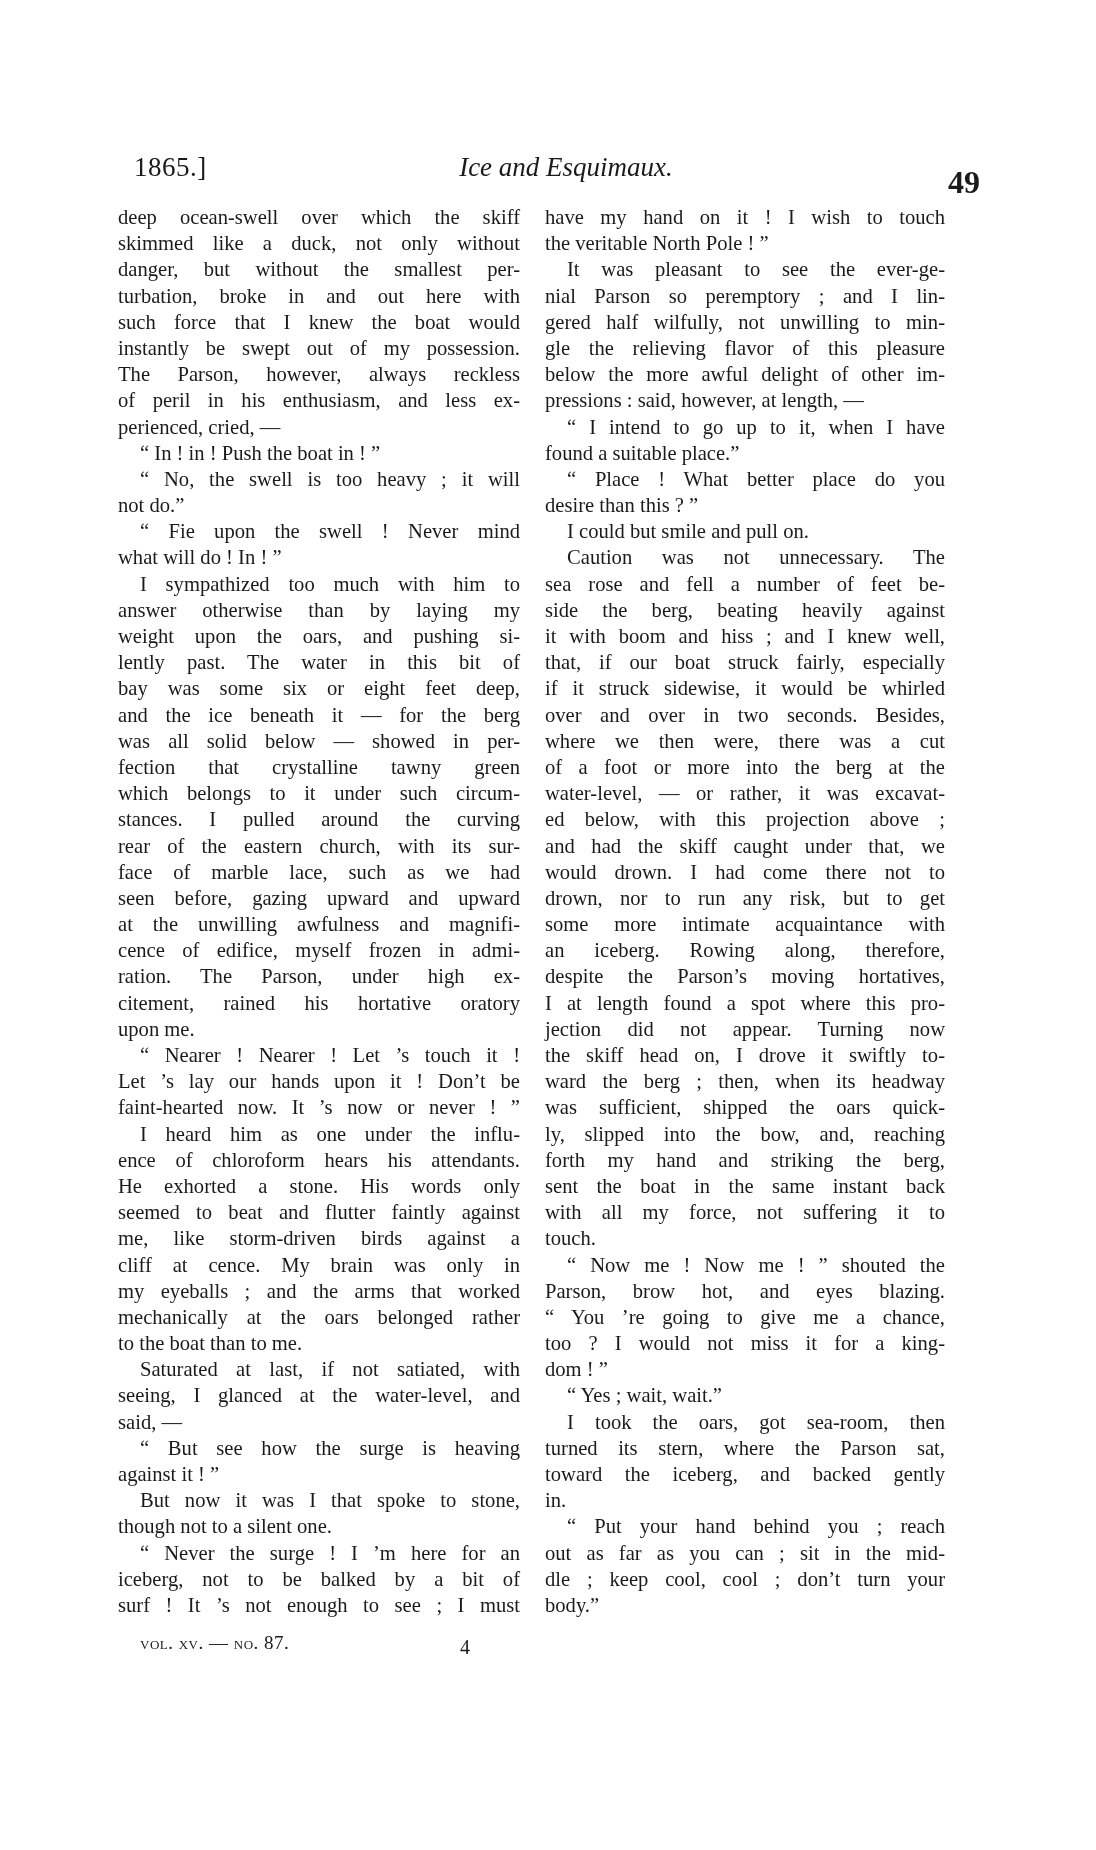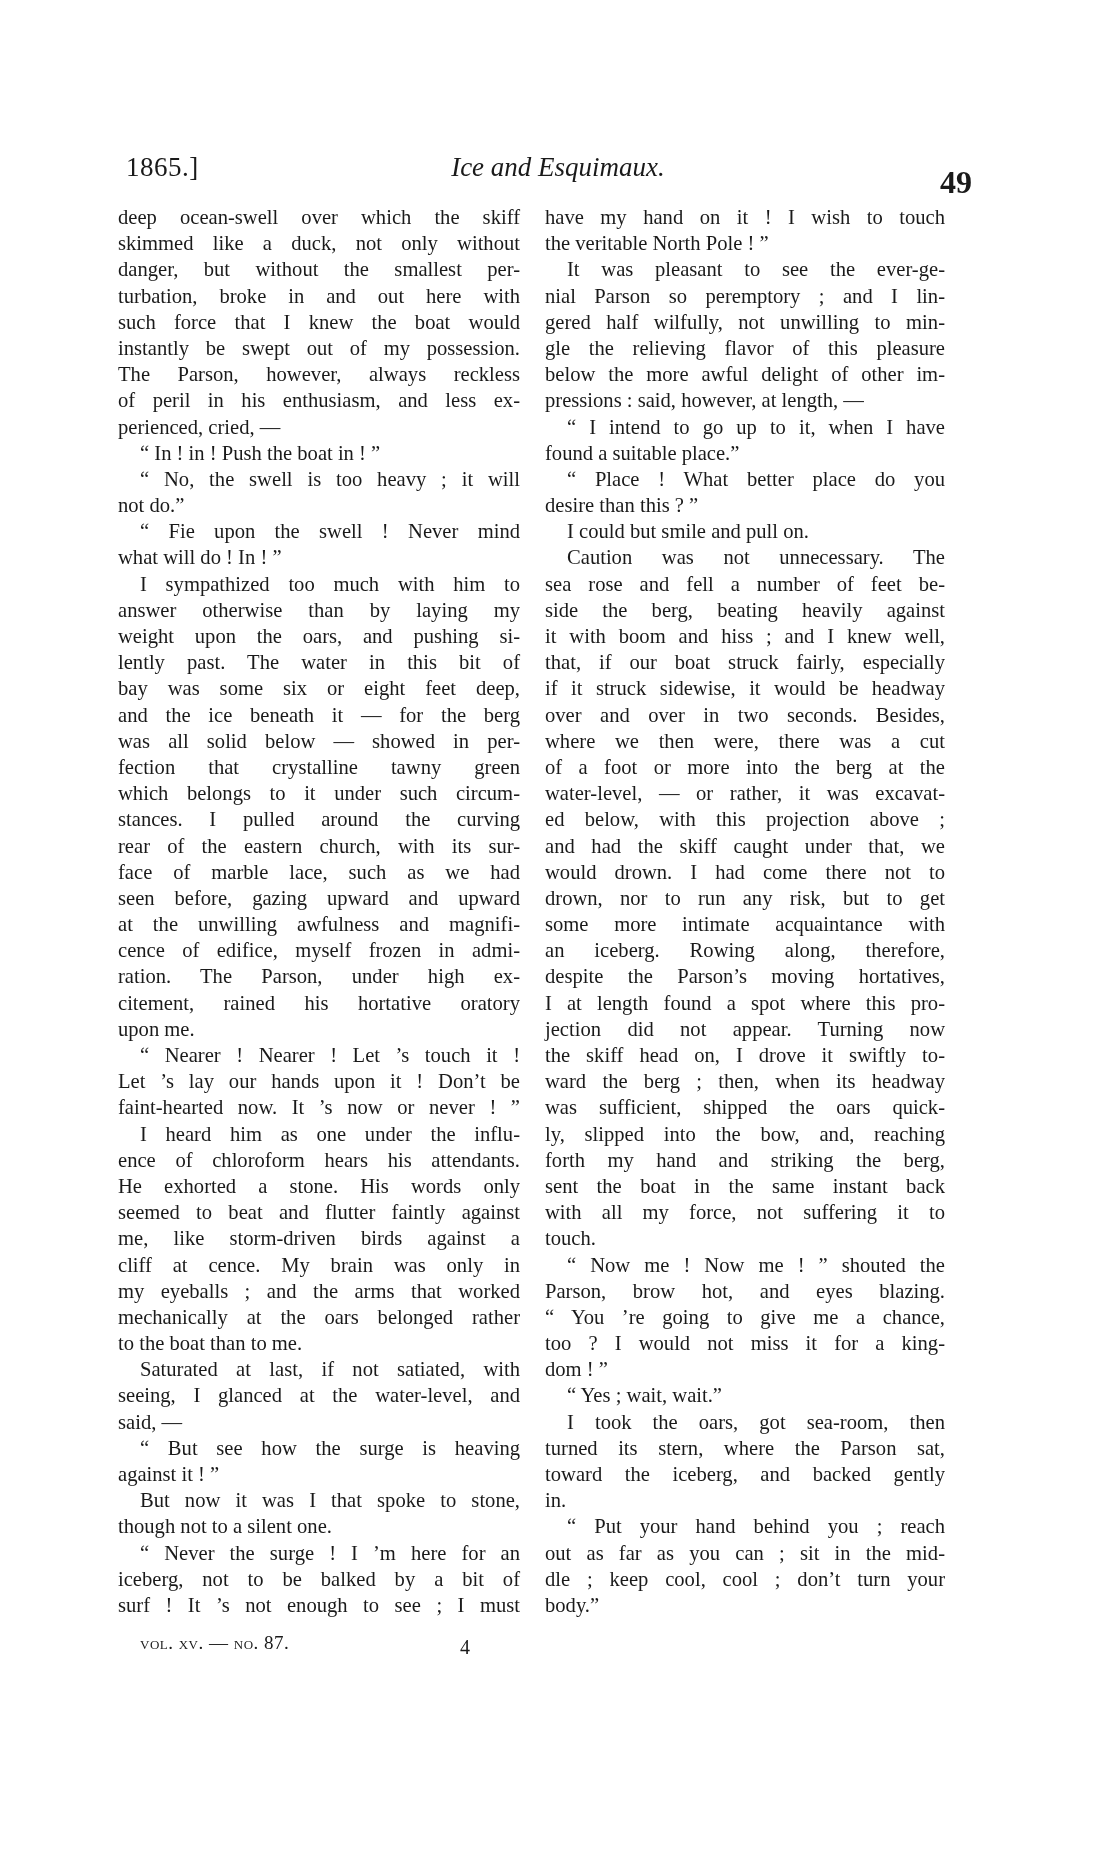--- a/index.html
+++ b/index.html
@@ -1,18 +1,18 @@
 <!DOCTYPE html>
 <html><head>
 <meta charset="utf-8">
 <style>
   html, body { margin: 0; padding: 0; background: #ffffff; }
   body { width: 1096px; height: 1850px; position: relative; overflow: hidden;
          font-family: "DejaVu Serif", "Liberation Serif", serif; color: #1a1a1a; }
-  .running-head { position: absolute; top: 150px; left: 0; width: 1048px; height: 50px; }
+  .running-head { position: absolute; top: 150px; left: 8px; width: 1048px; height: 50px; }
   .rh-year { position: absolute; left: 126px; top: 2px; font-size: 27px; font-family: "Liberation Serif", serif; letter-spacing: 0.5px; }
   .rh-title { position: absolute; left: 0; width: 1096px; text-align: center; top: 2px;
               font-size: 27px; font-style: italic; font-family: "Liberation Serif", serif; padding-left: 10px; }
   .rh-page { position: absolute; left: 912px; top: 14px; width: 60px; text-align: right; font-size: 32px; font-family: "Liberation Serif", serif; font-weight: bold; }
   .col { position: absolute; top: 204px; width: 402px; font-family: "Liberation Serif", serif;
          font-size: 20.6px; line-height: 26.2px; text-align: justify; }
   .col-left { left: 118px; }
   .col-right { left: 545px; width: 400px; }
   .line { display: block; white-space: nowrap; text-align-last: justify; height: 26.2px; }
   .line.last { text-align-last: left; }
@@ -98,21 +98,21 @@
     <span class="line indent">“ I intend to go up to it, when I have</span>
     <span class="line last">found a suitable place.”</span>
     <span class="line indent">“ Place !   What better place do you</span>
     <span class="line last">desire than this ? ”</span>
     <span class="line indent last">I could but smile and pull on.</span>
     <span class="line indent">Caution was not unnecessary.  The</span>
     <span class="line ">sea rose and fell a number of feet be-</span>
     <span class="line ">side the berg, beating heavily against</span>
     <span class="line ">it with boom and hiss ; and I knew well,</span>
     <span class="line ">that, if our boat struck fairly, especially</span>
-    <span class="line ">if it struck sidewise, it would be headway</span>
+    <span class="line ">if it struck sidewise, it would be whirled</span>
     <span class="line ">over and over in two seconds.   Besides,</span>
     <span class="line ">where we then were, there was a cut</span>
     <span class="line ">of a foot or more into the berg at the</span>
     <span class="line ">water-level, — or rather, it was excavat-</span>
     <span class="line ">ed below, with this projection above ;</span>
     <span class="line ">and had the skiff caught under that, we</span>
     <span class="line ">would drown.   I had come there not to</span>
     <span class="line ">drown, nor to run any risk, but to get</span>
     <span class="line ">some more intimate acquaintance with</span>
     <span class="line ">an iceberg.  Rowing along, therefore,</span>

